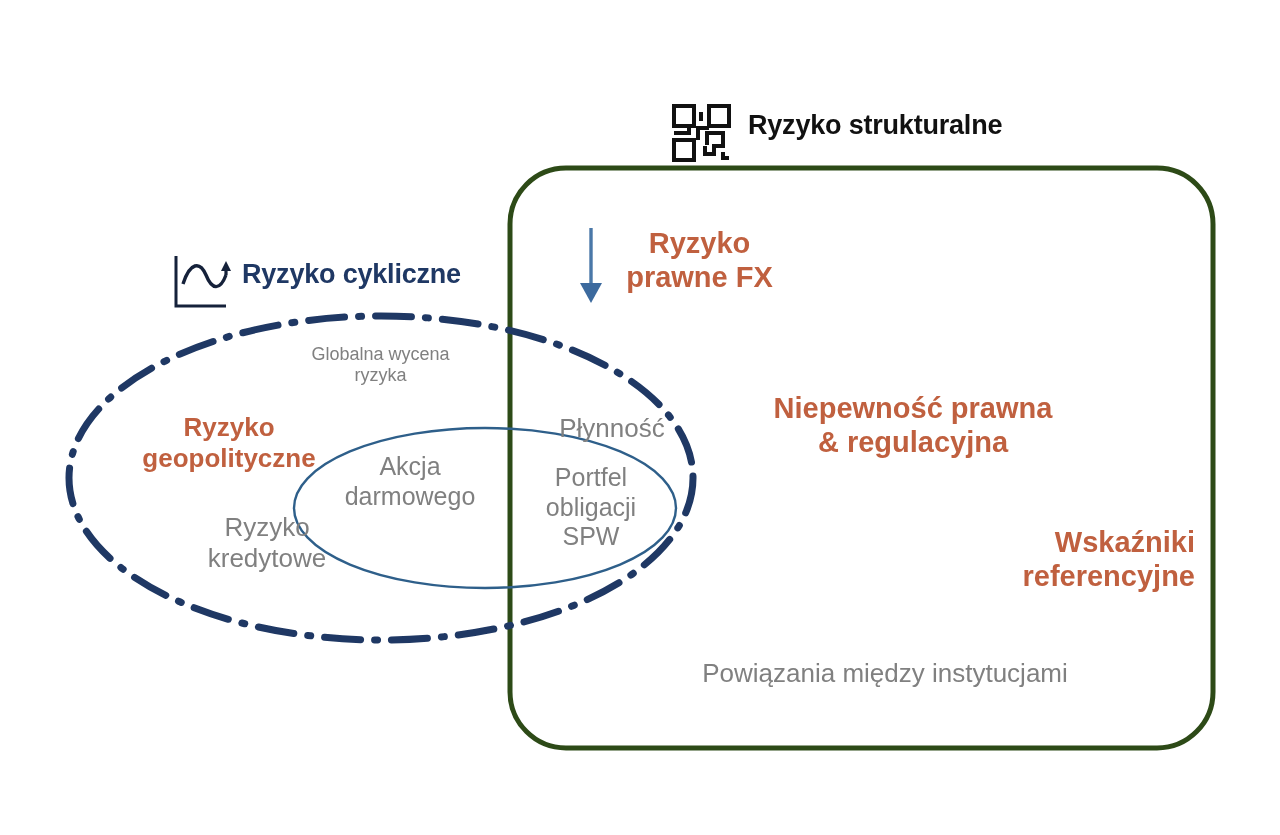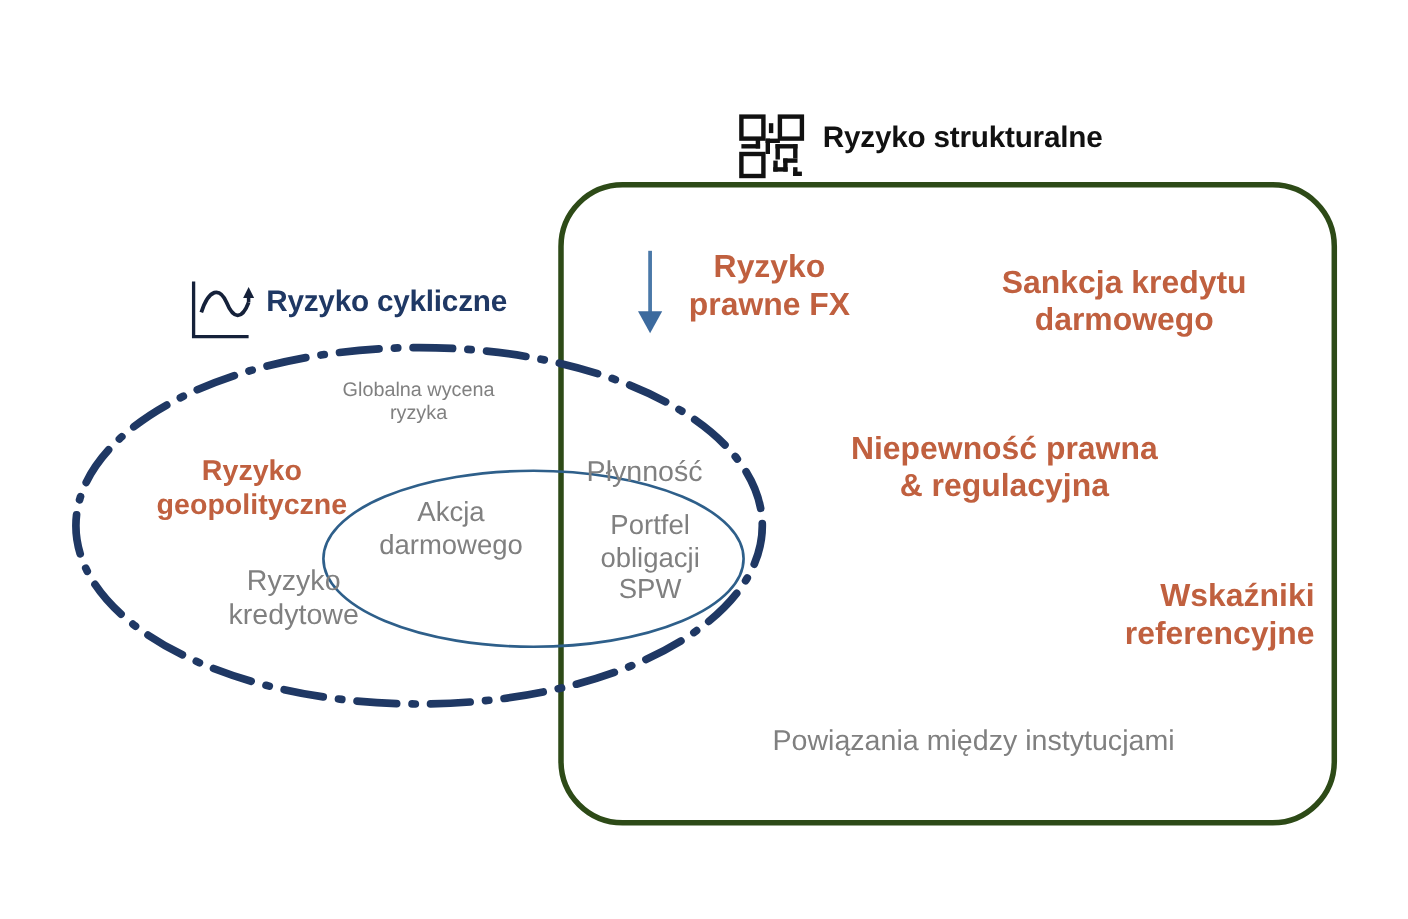--- a/index.html
+++ b/index.html
@@ -56,21 +56,21 @@
   }
 
   .t-fx        { font-size: 29px; text-align: center; }
   .t-sankcja   { font-size: 29px; text-align: center; }
   .t-niepewn   { font-size: 29px; text-align: center; }
   .t-wskazniki { font-size: 29px; text-align: right; }
   .t-powiaz    { font-size: 26px; text-align: center; }
   .t-globalna  { font-size: 18px; text-align: center; }
   .t-geopol    { font-size: 26px; text-align: center; }
   .t-kredytowe { font-size: 26px; text-align: center; }
-  .t-plynnosc  { font-size: 26px; text-align: center; }
+  .t-plynnosc  { font-size: 26px; text-align: center; padding-left: 26px; }
   .t-akcja     { font-size: 25px; text-align: center; }
   .t-portfel   { font-size: 25px; text-align: center; }
 </style>
 </head>
 <body>
 
 <div id="canvas">
 
   <svg id="shapes" viewBox="0 0 1280 835">
 
@@ -117,22 +117,20 @@
     </g>
   </svg>
 
   <div class="txt legend-label" style="left:242px; top:259px;">Ryzyko cykliczne</div>
 
   <div class="txt legend-label dark" style="left:748px; top:110px;">Ryzyko strukturalne</div>
 
   <div class="txt t-fx orange" style="left:612px; top:226px; width:175px;">Ryzyko
 prawne FX</div>
 
-  <div class="txt t-sankcja orange" style="left:872px; top:240px; width:300px;">Sankcja kredytu
-darmowego</div>
 
   <div class="txt t-niepewn orange" style="left:738px; top:391px; width:350px;">Niepewność prawna
 &amp; regulacyjna</div>
 
   <div class="txt t-wskazniki orange" style="left:955px; top:525px; width:240px;">Wskaźniki
 referencyjne</div>
 
   <div class="txt t-powiaz grey" style="left:655px; top:658px; width:460px;">Powiązania między instytucjami</div>
 
   <div class="txt t-globalna grey" style="left:248px; top:344px; width:265px;">Globalna wycena

